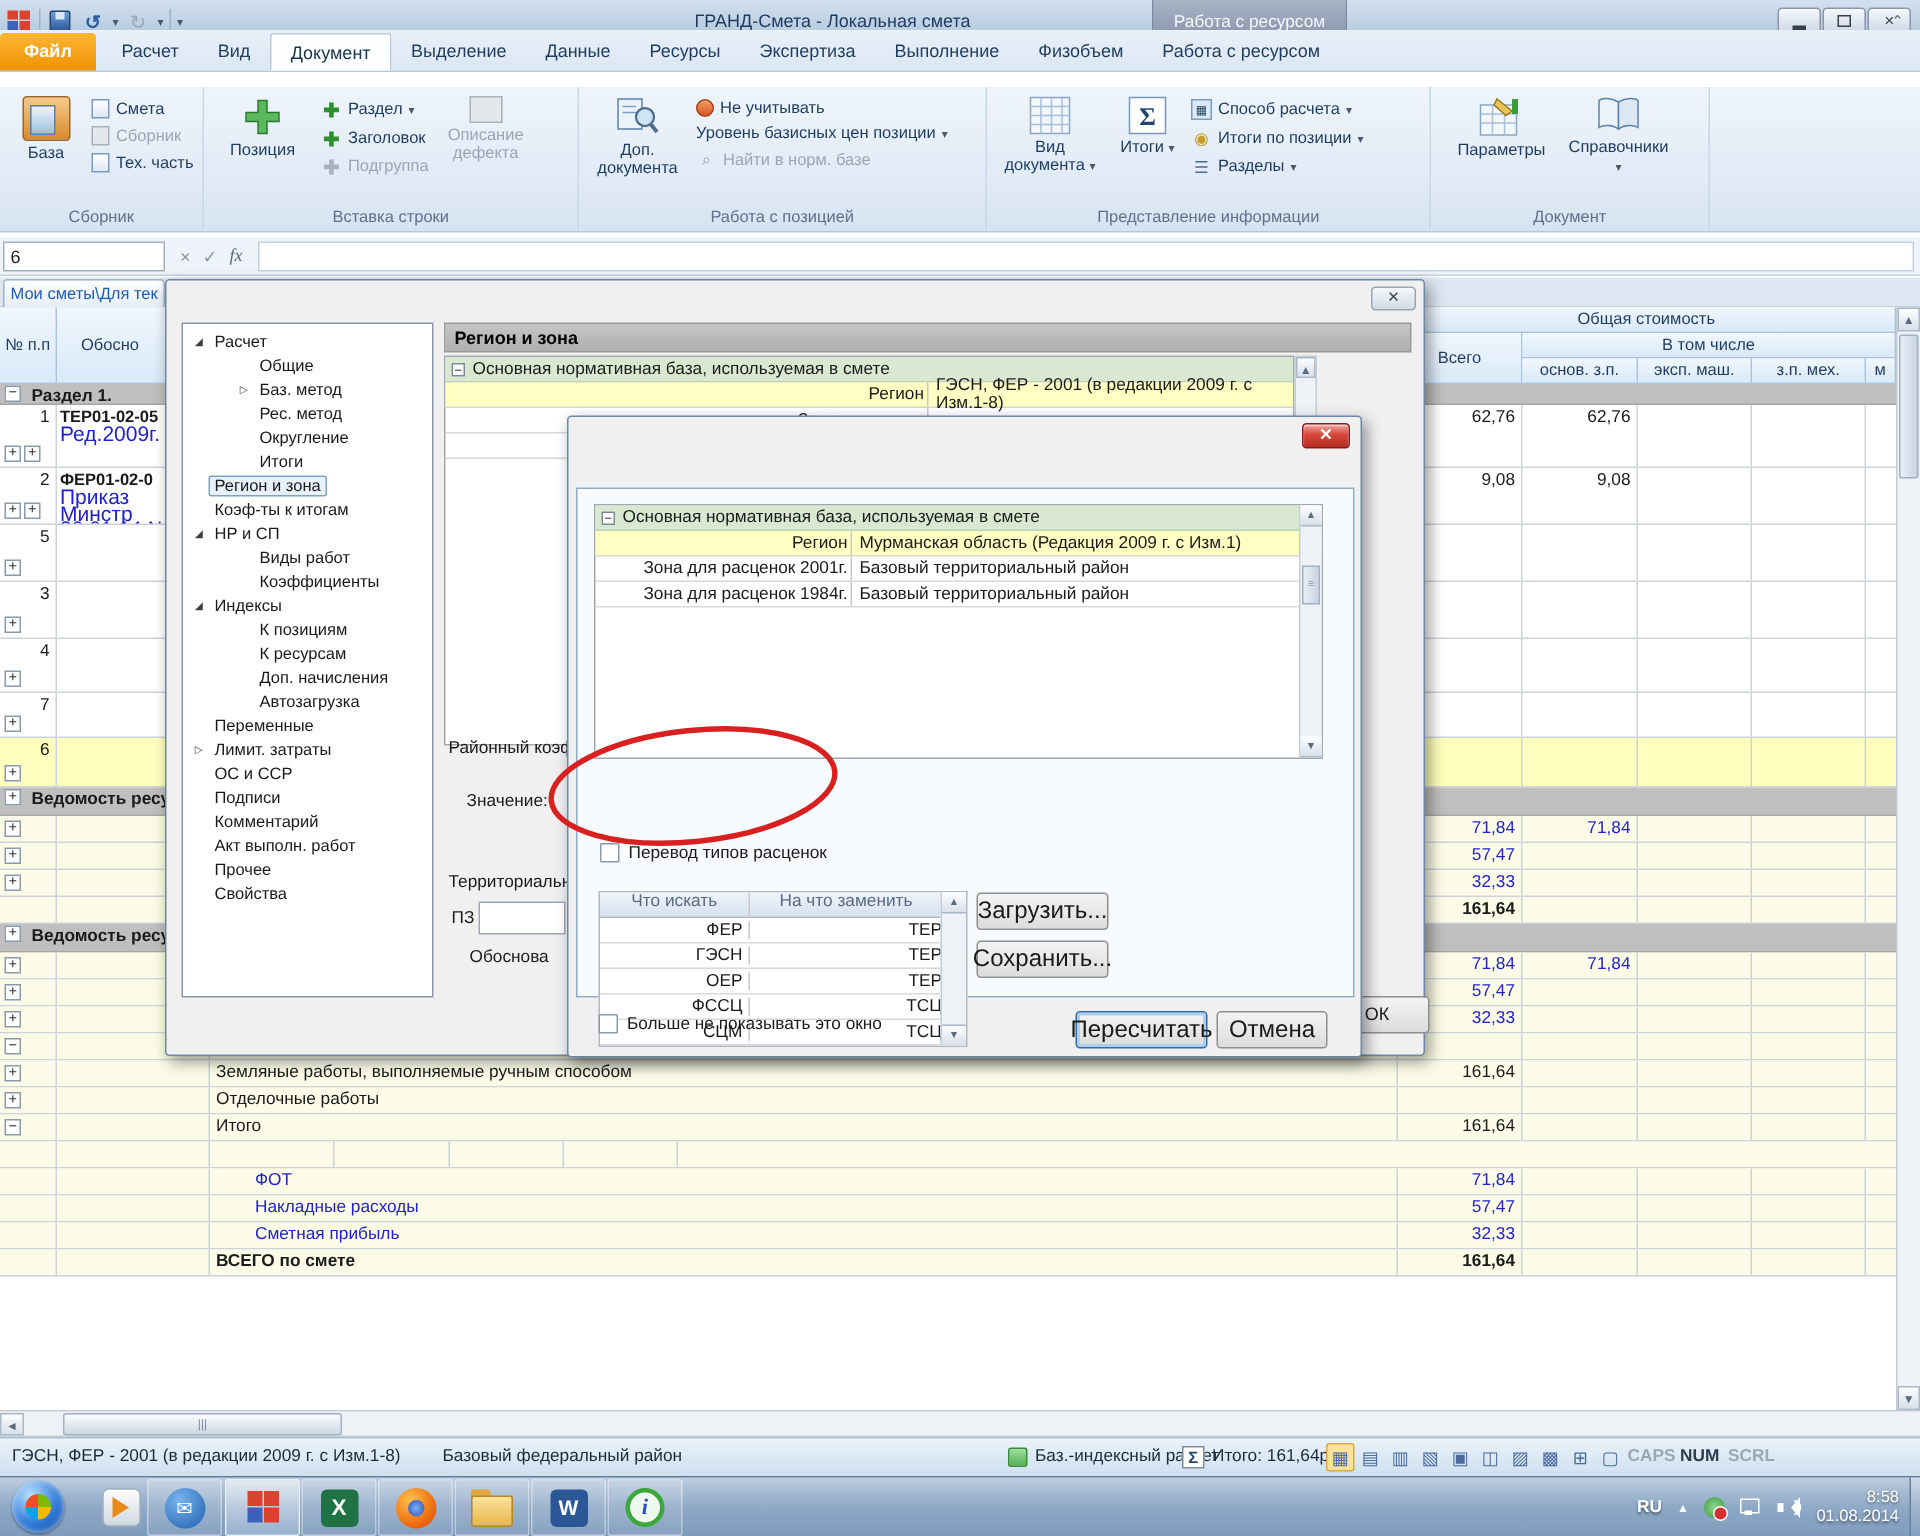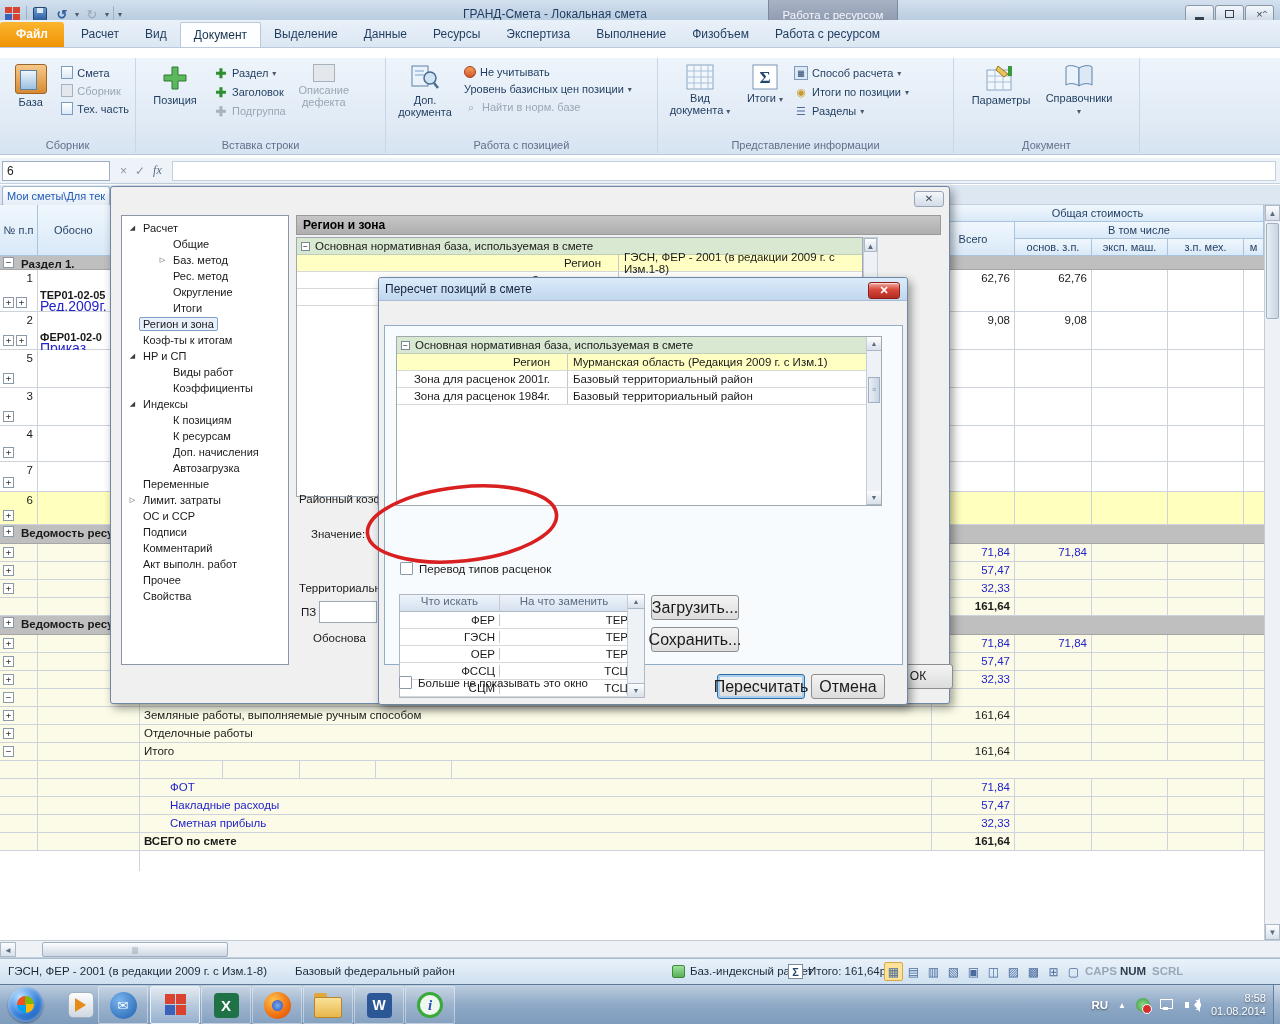--- a/index.html
+++ b/index.html
@@ -63,21 +63,21 @@
 .gridwrap{position:absolute;left:0;top:205px;width:1264px;background:#fff}
 .ghead{display:flex;height:51px;font-size:11px;color:#1e3c5f}
 .hc{background:linear-gradient(#f0f7fd,#d9e9f8);border-right:1px solid #aac4de;border-bottom:1px solid #aac4de;display:flex;align-items:center;justify-content:center;text-align:center}
 .w38{width:38px}.w102{width:102px;justify-content:flex-start;padding-left:16px}.flex1{flex:1}
 .hr-right{display:flex;flex-direction:column;width:332px}
 .hrow{display:flex;flex:1}
 .h17{height:17px}
 .w83{width:83px}.w77{width:77px}.w76{width:76px}.w20{width:20px}
 .trow{display:flex;background:#fff;border-bottom:1px solid #cdd3da;position:relative}
 .c{border-right:1px solid #cdd3da;position:relative;overflow:hidden}
-.c.n{width:38px}.c.o{width:102px;padding:19px 2px}.c.nm{flex:1;padding:2px 4px;font-size:11.5px}
+.c.n{width:38px}.c.o{width:102px;padding:2px 2px}.c.nm{flex:1;padding:2px 4px;font-size:11.5px}
 .c.v,.c.v2,.c.v3,.c.v4,.c.v5{font-size:11.5px;text-align:right;padding:2px 4px}
 .c.v{width:83px}.c.v2{width:77px}.c.v3{width:76px}.c.v4{width:76px}.c.v5{width:20px;border-right:none}
 .rnum{position:absolute;top:2px;right:4px;font-size:11.5px}
 .pb{position:absolute;left:3px;bottom:3px;display:flex;gap:2px}
 .pbx{width:11px;height:11px;border:1px solid #8a9aa8;background:#fff;font:9px/9px "DejaVu Sans Mono",monospace;text-align:center;color:#333}
 .ob1{display:block;font-weight:bold;font-size:11px;white-space:nowrap}
 .ob2{display:block;color:#2222cc;font-size:14px;line-height:10.5px}
 .h42{height:42px}.h38{height:38px}.h36{height:36px}.h33{height:33px}.h30{height:30px}
 .res{height:18px;background:#fbfbe7}
 .ysel{background:#ffffbe}
@@ -118,21 +118,21 @@
 .lv1{padding-left:34px}
 .exp .tg::before{content:"◢"}
 .clp .tg::before{content:"▷"}
 .tt{padding:0 3px;border:1px solid transparent}
 .tt.sel{background:#e8f1fa;border:1px solid #7da2c9;border-radius:2px}
 .sechead{position:absolute;left:185px;top:28px;right:8px;height:20px;background:linear-gradient(#c6c6c6,#aeaeae);border:1px solid #9a9a9a;font-weight:bold;font-size:12px;padding:2px 6px;color:#000}
 .pgrid{position:absolute;left:185px;top:50px;width:567px;height:260px;background:#fff;border:1px solid #a0a8b0;font-size:11.5px}
 .pgrow{height:17px;display:flex;border-bottom:1px solid #d8d8d8;align-items:center}
 .pgrow.green{background:#d9e8d0;border-bottom:1px solid #c0d0b8}
 .pgrow.yel{background:#ffffc4}
-.pgl{width:322px;text-align:right;padding-right:17px;border-right:1px solid #c8c8c8;height:100%;display:flex;align-items:center;justify-content:flex-end}
+.pgl{width:322px;text-align:right;padding-right:2px;border-right:1px solid #c8c8c8;height:100%;display:flex;align-items:center;justify-content:flex-end}
 .pgl.zleft{justify-content:flex-start;padding-left:235px}
 .pgv{flex:1;padding-left:5px}
 .minus9{width:9px;height:9px;border:1px solid #7a8a98;background:#fff;font:8px/7px "DejaVu Sans Mono",monospace;text-align:center;color:#333;margin:0 5px 0 4px}
 .pscroll{position:absolute;left:752px;top:50px;width:15px;height:260px;background:#eef2f7;border:1px solid #c3cdd8}
 .d1labels{font-size:11.5px;color:#1a1a1a}
 .okbtn{position:absolute;left:772px;top:477px;width:70px;height:25px;background:linear-gradient(#f4f4f4,#dcdcdc);border:1px solid #8e8e8e;border-radius:3px;text-align:center;line-height:23px;font-size:12px}
 .pzinput{position:absolute;left:208px;top:414px;width:58px;height:22px;background:#fff;border:1px solid #9aa7b5}
 
 .d2tabs{position:absolute;left:8px;top:25px;display:flex;align-items:flex-end;height:23px}
 .d2tab{height:22px;padding:0 10px;font-size:11.5px;line-height:22px;border:1px solid #8ca8c8;border-bottom:none;border-radius:3px 3px 0 0;margin-right:2px}
@@ -980,23 +980,20 @@
     <div class="d1labels abs" style="left:188px;top:306px">Районный коэф</div>
     <div class="d1labels abs" style="left:200px;top:341px">Значение:</div>
     <div class="d1labels abs" style="left:188px;top:395px">Территориальн</div>
     <div class="d1labels abs" style="left:190px;top:419px">ПЗ</div>
     <div class="pzinput"></div>
     <div class="d1labels abs" style="left:202px;top:445px">Обоснова</div>
     <div class="okbtn">ОК</div>
   </div>
 
   <div class="dlg" style="left:378px;top:277px;width:530px;height:428px;z-index:20">
-    <div class="dlgtitle">
-      <span>Пересчет позиций в смете</span>
-    </div>
     <div class="closered">✕</div>
 
 
     <div class="d2page">
       <div class="rgrid">
         <div class="pgrow green">
           <span class="minus9">−</span>
           <span>Основная нормативная база, используемая в смете</span>
         </div>
         <div class="pgrow yel">

